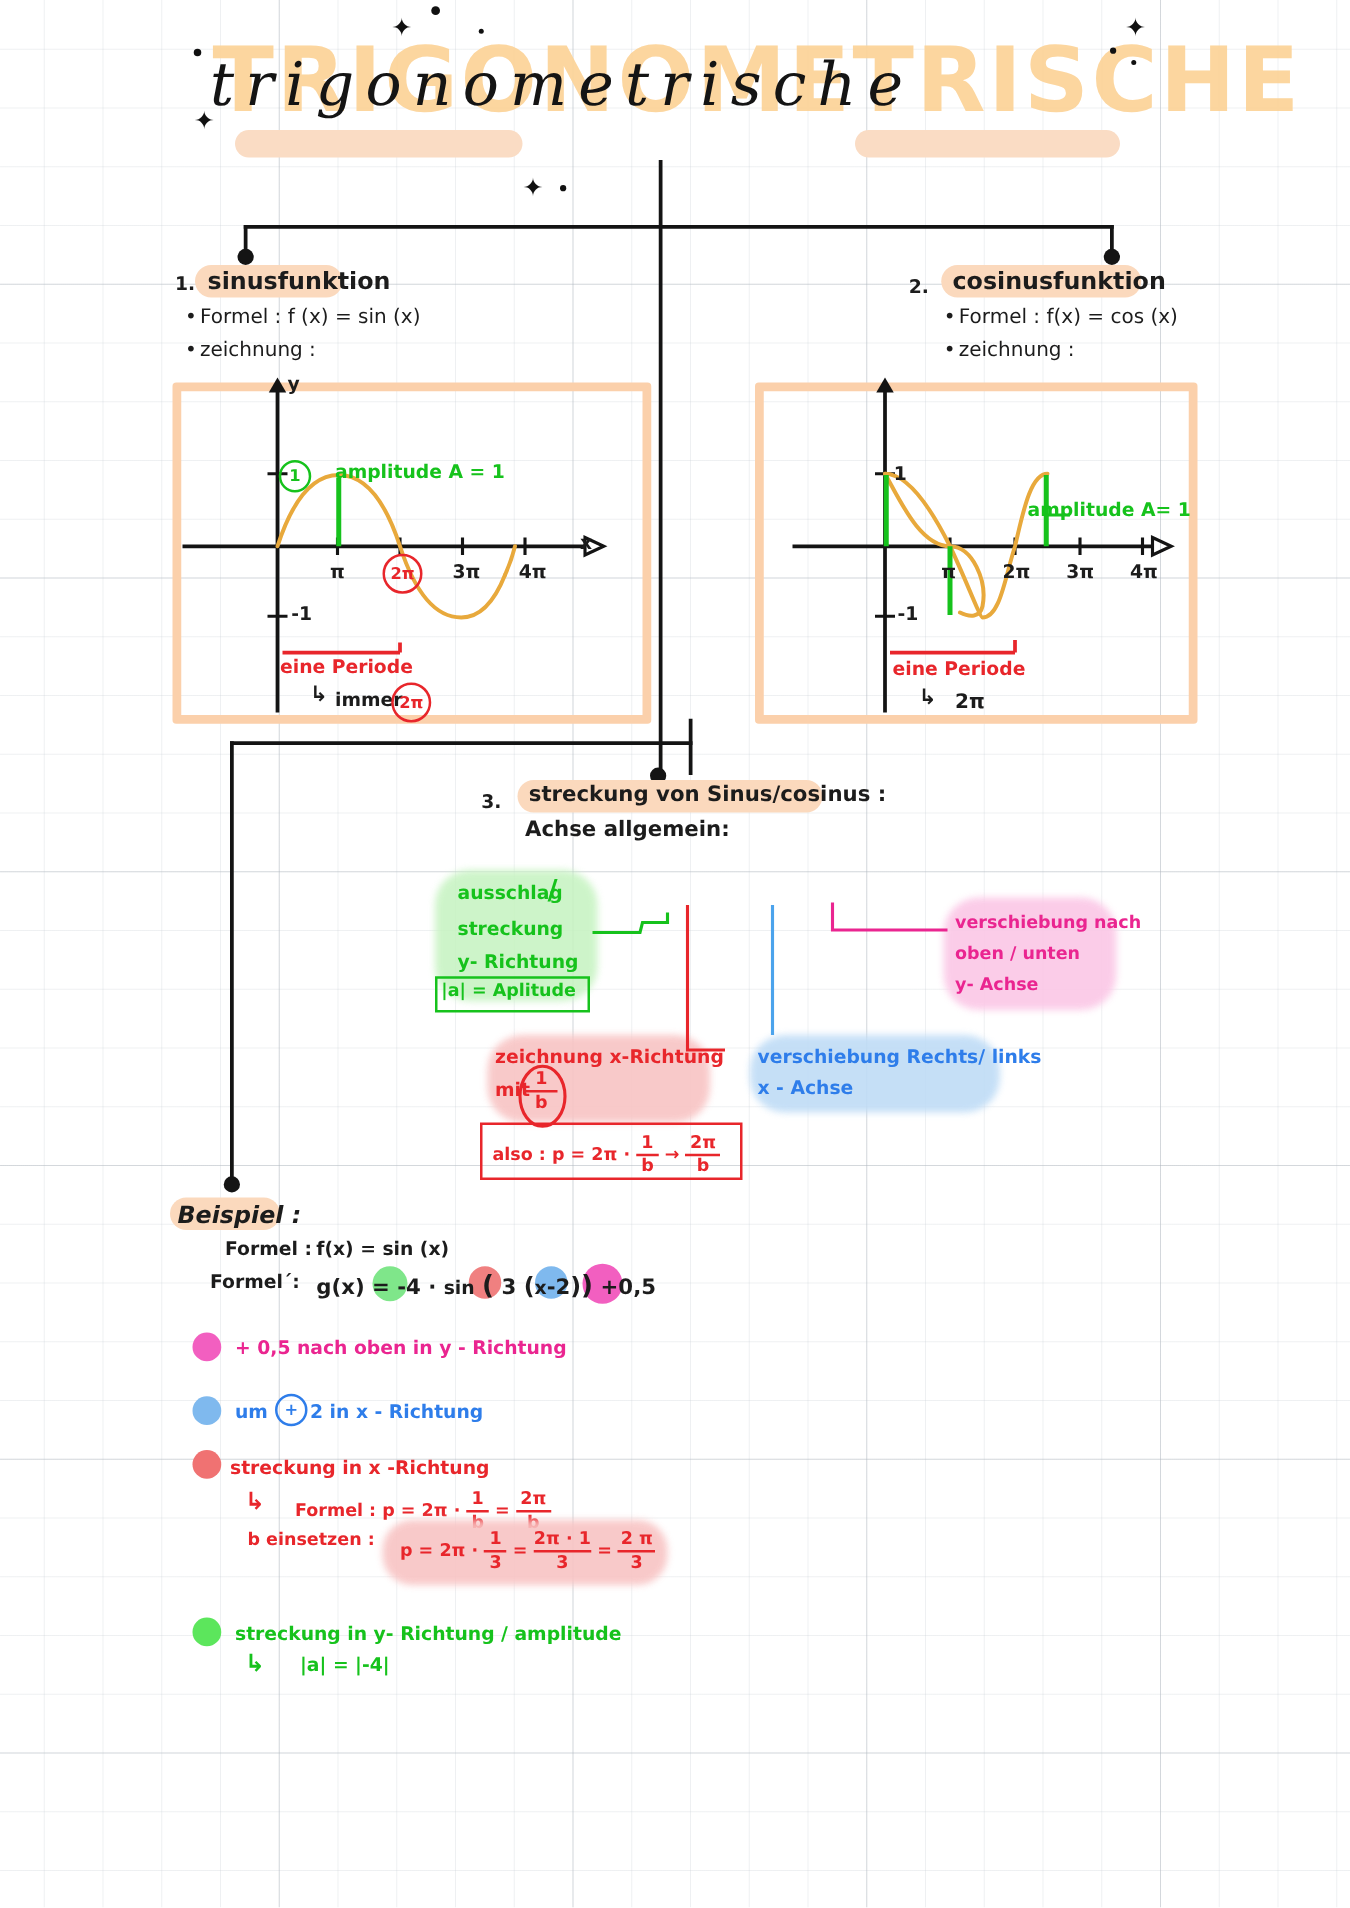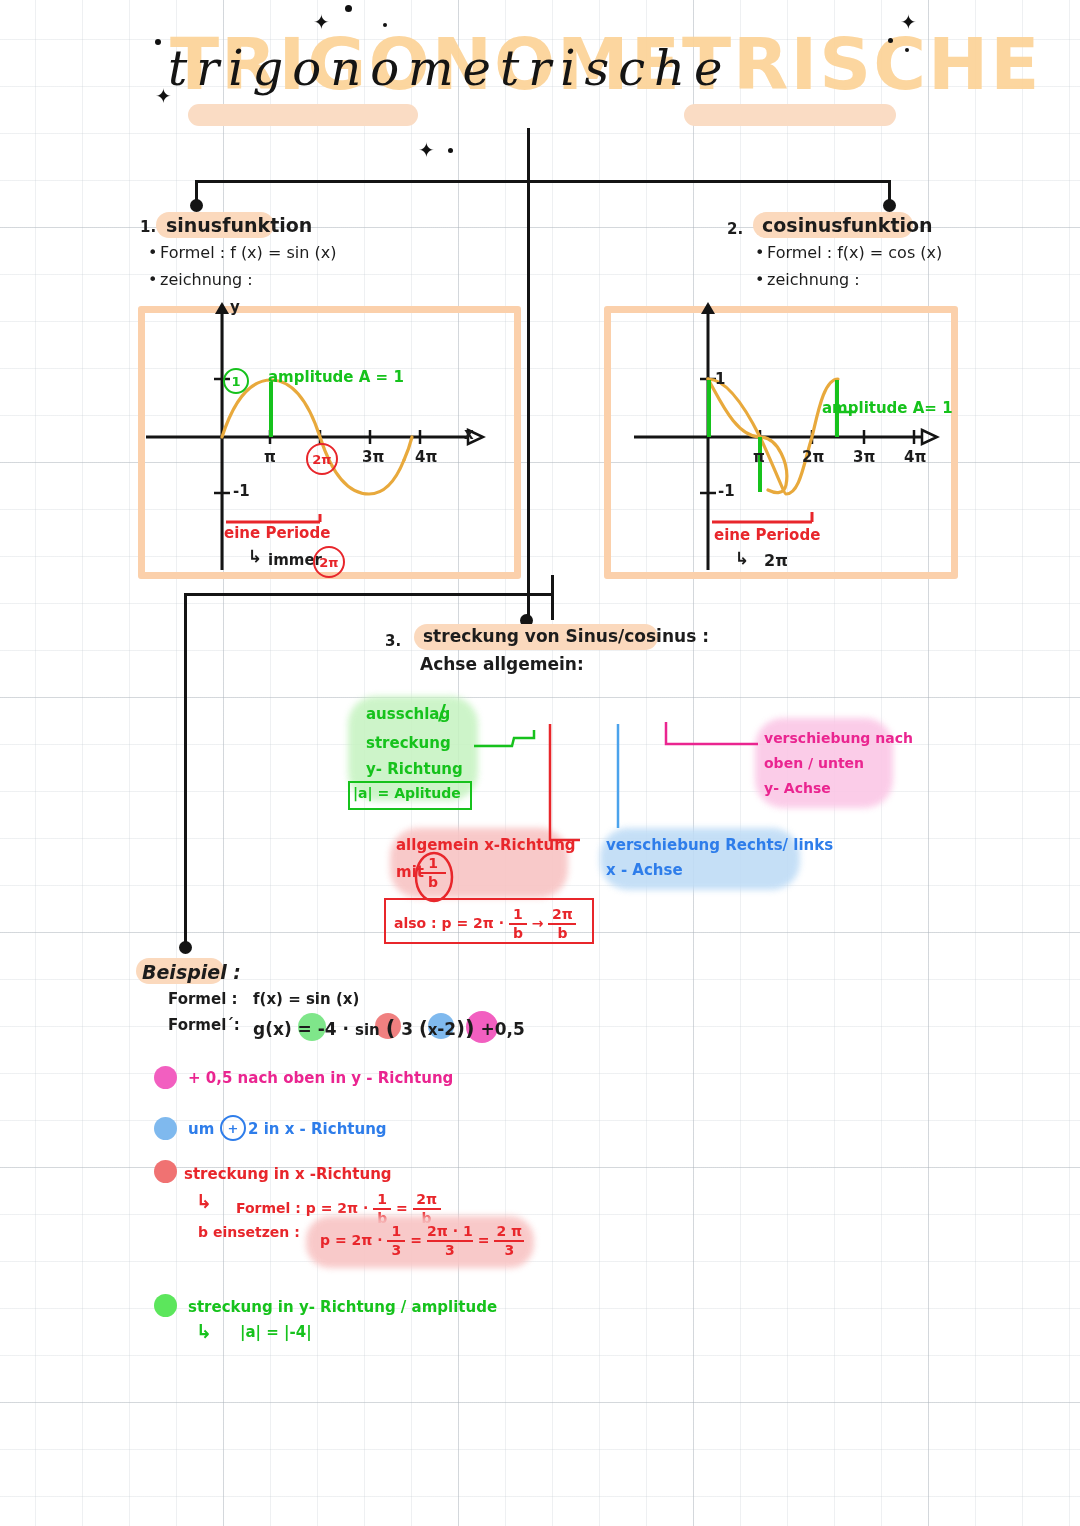--- a/index.html
+++ b/index.html
@@ -266,21 +266,21 @@
   <div class="gtxt green" style="left:366px;top:734px;font-size:15px;z-index:3;">streckung</div>
   <div class="gtxt green" style="left:366px;top:760px;font-size:15px;z-index:3;">y- Richtung</div>
   <div class="boxG" style="left:348px;top:781px;width:120px;height:25px;z-index:3;"></div>
   <div class="gtxt green" style="left:353px;top:785px;font-size:14px;z-index:4;">|a| = Aplitude</div>
 
   <svg class="abs" style="left:472px;top:728px;z-index:3;" width="70" height="26">
     <path d="M2,18 L40,18 L42,10 L62,10 L62,2" fill="none" stroke="#16c21c" stroke-width="2.5"></path>
   </svg>
 
   <div class="blob blobR" style="left:390px;top:828px;width:178px;height:70px;"></div>
-  <div class="gtxt red" style="left:396px;top:836px;font-size:15px;z-index:3;">allgemein x-Richtung</div>
+  <div class="gtxt red" style="left:396px;top:836px;font-size:15px;z-index:3;">zeichnung x-Richtung</div>
   <div class="gtxt red" style="left:396px;top:863px;font-size:15px;z-index:3;text-align:center;">mit</div>
   <div class="abs red" style="left:420px;top:856px;z-index:3;">
     <span class="fr" style="font-size:14px;width:26px;">
       <span class="n">1</span>
       <span class="bar"></span>
       <span class="d">b</span>
     </span>
   </div>
   <svg class="abs" style="left:413px;top:851px;z-index:3;" width="42" height="52">
     <ellipse cx="21" cy="26" rx="18" ry="24" fill="none" stroke="#e8262b" stroke-width="2.5"></ellipse>
@@ -319,21 +319,21 @@
   <div class="gtxt pinkc" style="left:764px;top:780px;font-size:14px;z-index:3;">y- Achse</div>
   <svg class="abs" style="left:662px;top:720px;z-index:3;" width="100" height="32">
     <path d="M4,2 L4,24 L96,24" fill="none" stroke="#ea2590" stroke-width="2.5"></path>
   </svg>
 </div>
 
 <div class="layer">
   <div class="pill" style="left:136px;top:958px;width:88px;height:26px;"></div>
   <div class="head" style="left:142px;top:961px;font-style:italic;">Beispiel :</div>
 
-  <div class="gtxt" style="left:168px;top:990px;font-size:15px;color:#1c1c1c;">Formel :</div>
+  <div class="gtxt" style="left:180px;top:990px;font-size:15px;color:#1c1c1c;">Formel :</div>
   <div class="gtxt" style="left:253px;top:990px;font-size:15px;color:#1c1c1c;">f(x) =  sin  (x)</div>
 
   <div class="gtxt" style="left:168px;top:1016px;font-size:15px;color:#1c1c1c;">Formel´:</div>
 
   <div class="cdot" style="left:298px;top:1013px;width:28px;height:28px;background:#7fe68a;"></div>
   <div class="cdot" style="left:375px;top:1013px;width:26px;height:26px;background:#f08080;"></div>
   <div class="cdot" style="left:428px;top:1013px;width:26px;height:26px;background:#7fb9ee;"></div>
   <div class="cdot" style="left:466px;top:1011px;width:32px;height:32px;background:#f25fc0;"></div>
 
   <div class="abs" style="left:253px;top:1016px;font-size:17px;font-weight:bold;white-space:nowrap;z-index:3;color:#1c1c1c;">

